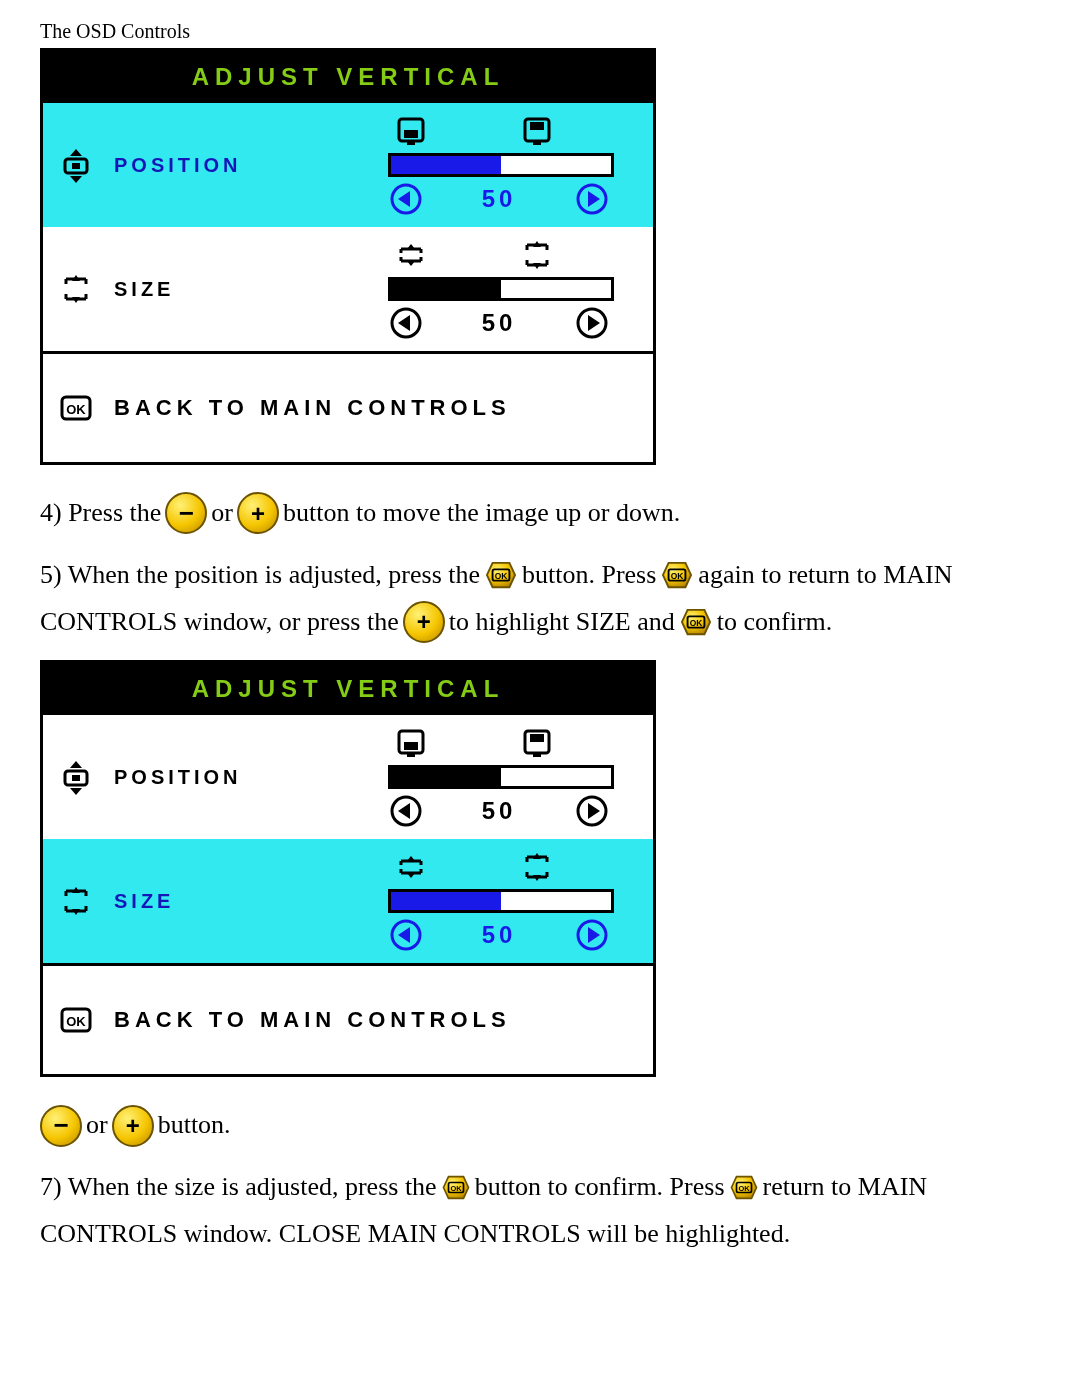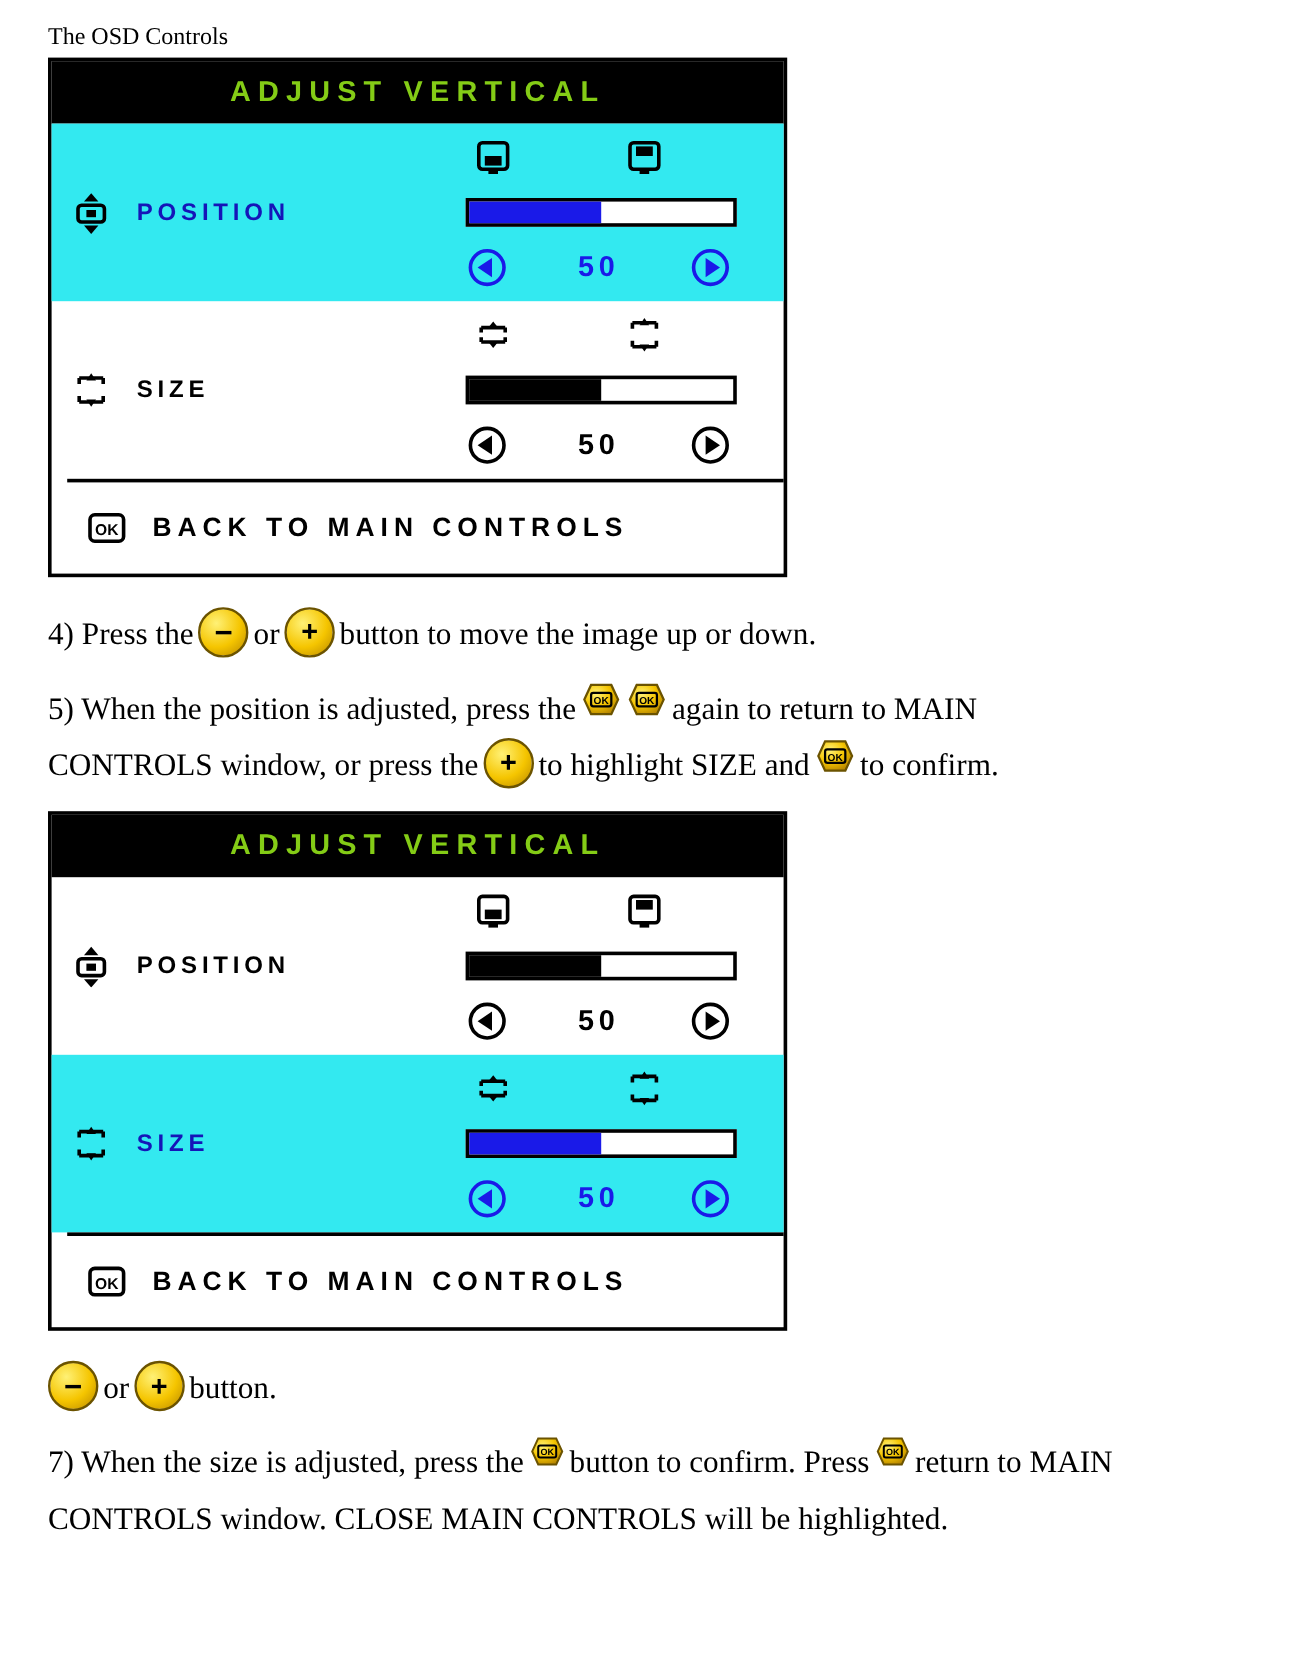--- a/index.html
+++ b/index.html
@@ -54,21 +54,21 @@
     font-size: 20px;
     letter-spacing: 4px;
   }
   .osd-row.highlighted .osd-row-label {
     color: #1515b8;
   }
   .osd-row-right {
     flex: 1;
     display: flex;
     flex-direction: column;
-    gap: 16px;
+    gap: 4px;
   }
   .icon-pair {
     display: flex;
     gap: 90px;
     padding-left: 5px;
   }
   .progress-wrap {
     border: 3px solid #000;
     width: 220px;
     height: 18px;
@@ -88,23 +88,22 @@
     font-size: 24px;
     letter-spacing: 4px;
     width: 70px;
     text-align: center;
   }
   .val-num.blue { color: #1a1ae8; }
   .osd-footer {
     display: flex;
     align-items: center;
     gap: 20px;
-    padding: 20px 15px;
+    padding: 36px 15px;
     border-top: 3px solid #000;
-    margin-left: 13px;
   }
   .osd-footer-label {
     font-family: Arial, sans-serif;
     font-weight: bold;
     font-size: 22px;
     letter-spacing: 5px;
   }
   .osd-icon {
     width: 36px;
     height: 36px;
@@ -116,20 +115,21 @@
   .osd-icon svg { width: 100%; height: 100%; }
 
   .instr {
     font-size: 26px;
     line-height: 1.8;
     margin: 15px 0;
   }
   .instr-row {
     display: flex;
     flex-wrap: wrap;
+    align-items: center;
     gap: 5px 4px;
   }
   .btn-yellow {
     display: inline-flex;
     width: 38px;
     height: 38px;
     border-radius: 50%;
     background: radial-gradient(circle at 35% 30%, #fff176, #f5c500 55%, #b88700);
     border: 2px solid #6b5300;
     align-items: center;
@@ -350,20 +350,21 @@
   </div>
 
   <div class="instr">
     <div class="instr-row">
       <span>5) When the position is adjusted, press the</span>
       <span class="btn-ok">
           <svg viewBox="0 0 36 32">
             <use href="#ic-ok-yellow"></use>
           </svg>
         </span>
+      <span>button. Press</span>
       <span class="btn-ok">
           <svg viewBox="0 0 36 32">
             <use href="#ic-ok-yellow"></use>
           </svg>
         </span>
       <span>again to return to MAIN</span>
     </div>
     <div class="instr-row" style="">
       <span>CONTROLS window, or press the</span>
       <span class="btn-yellow plus"></span>

